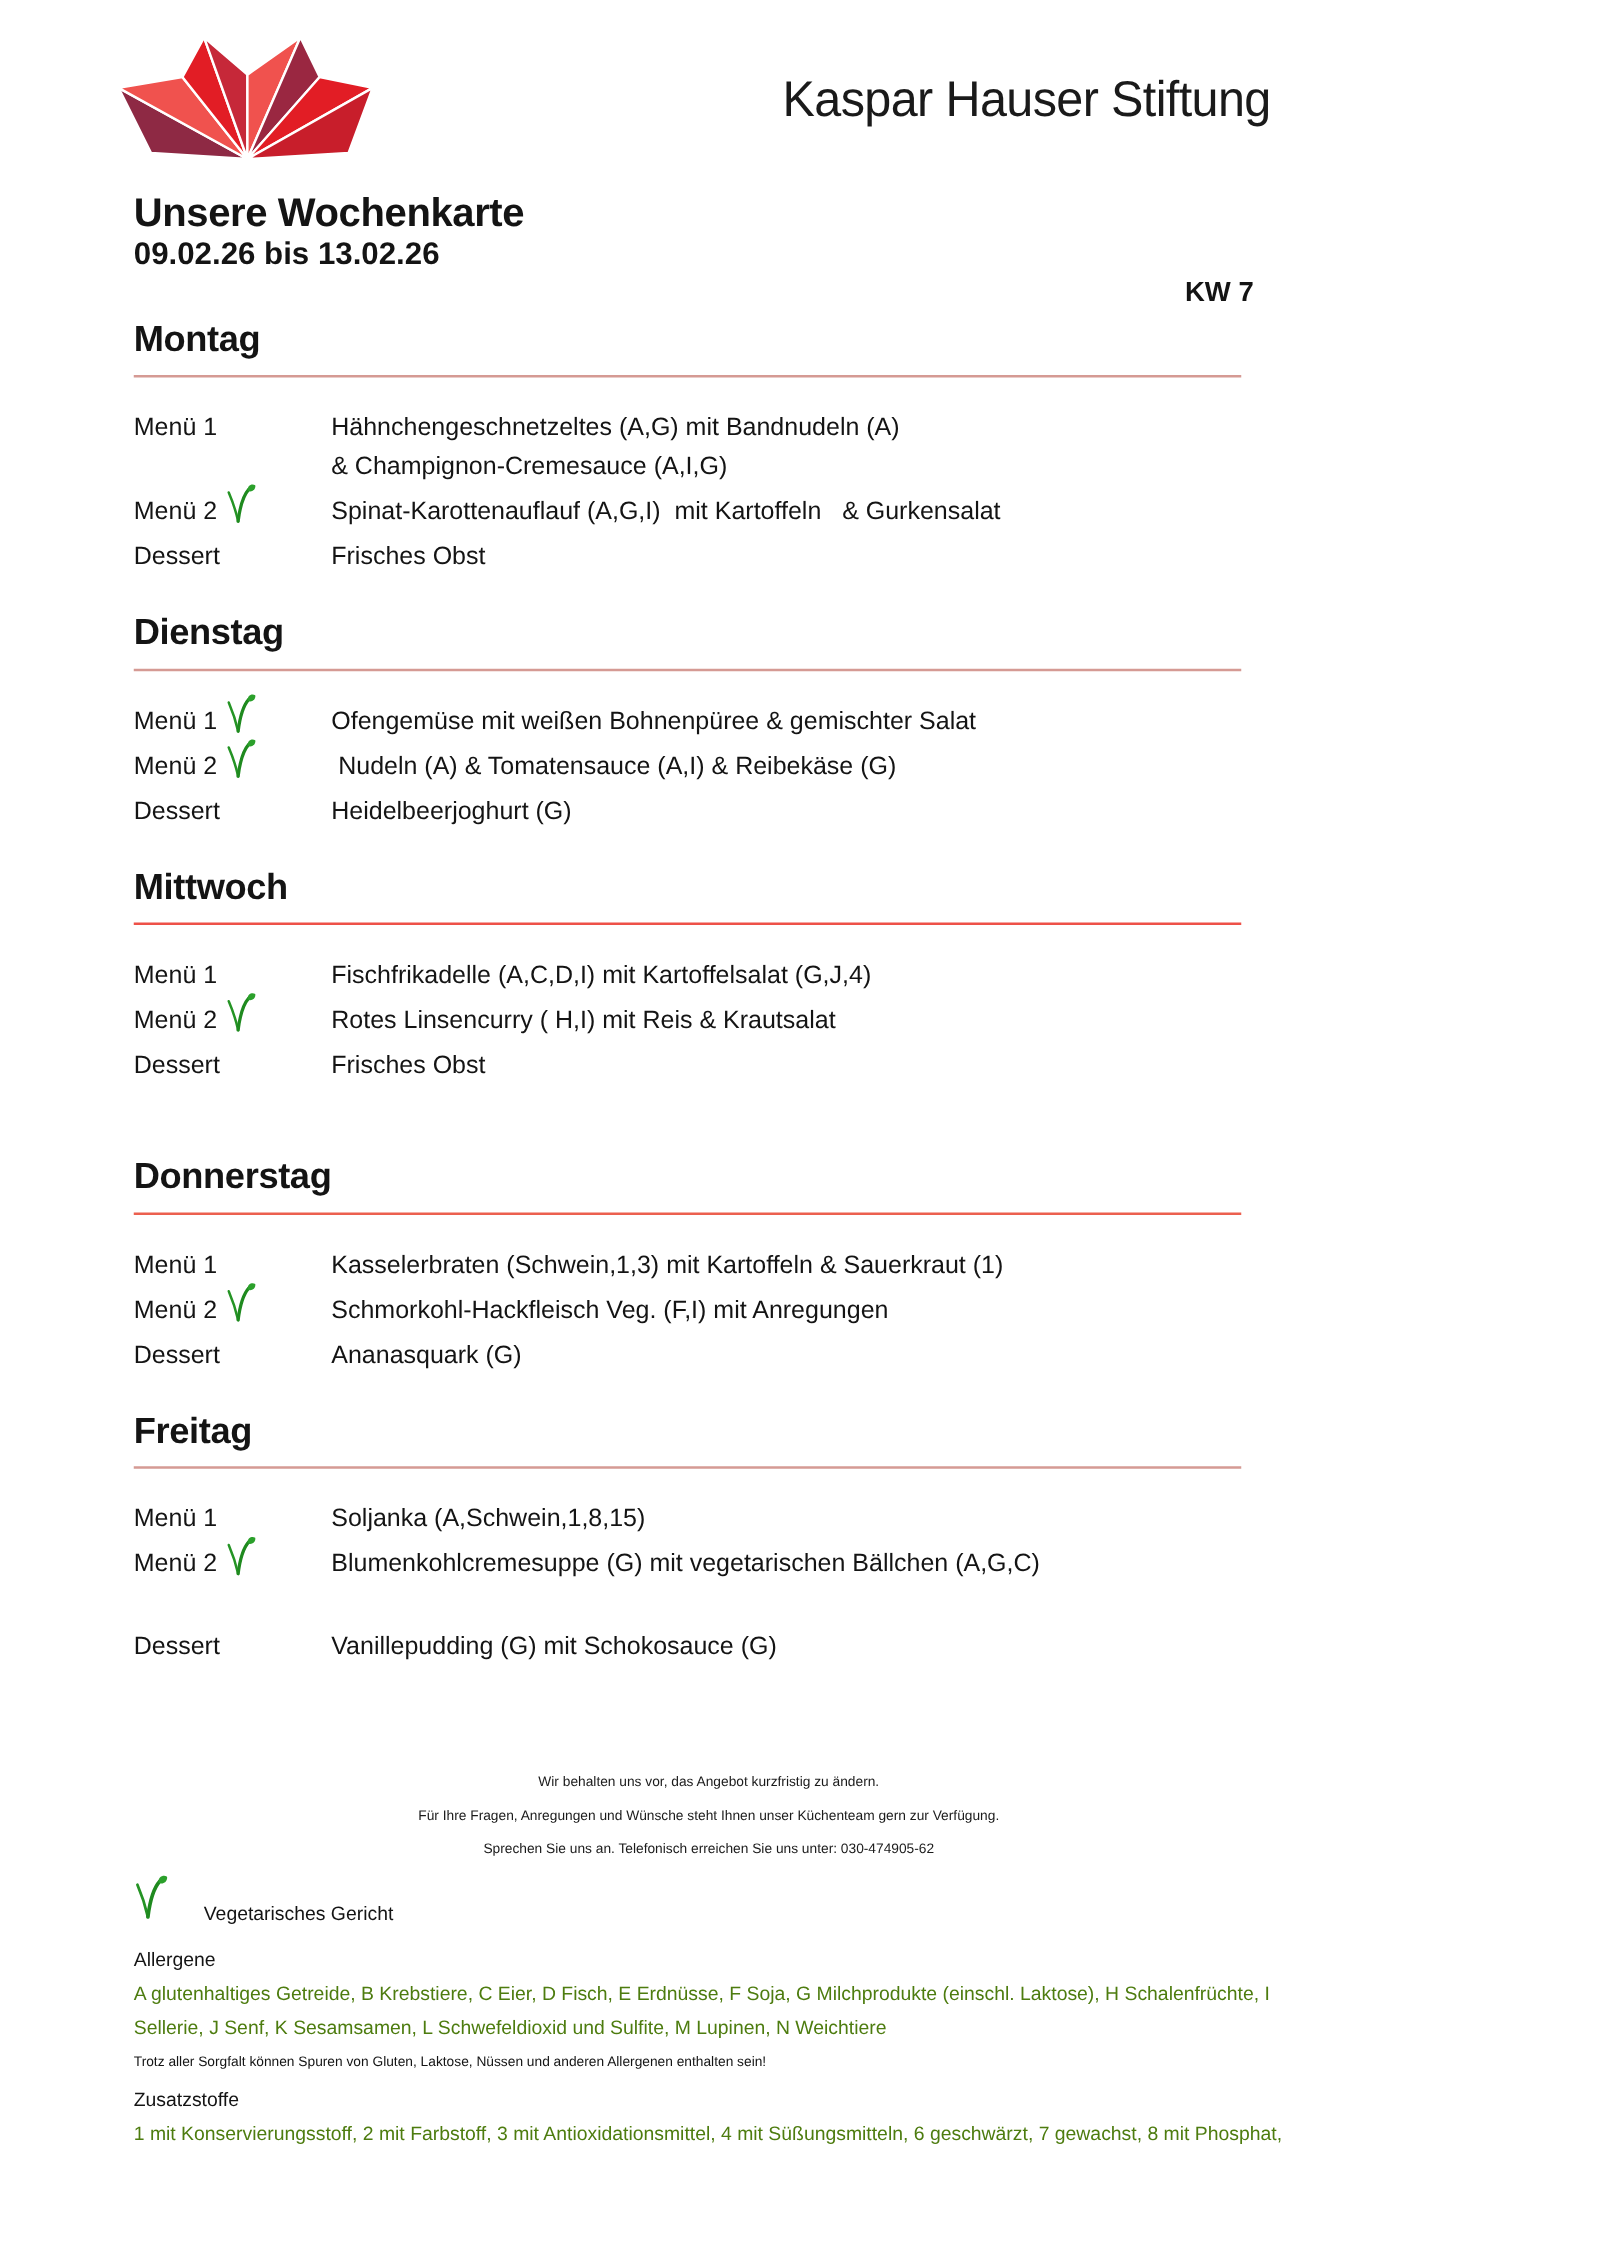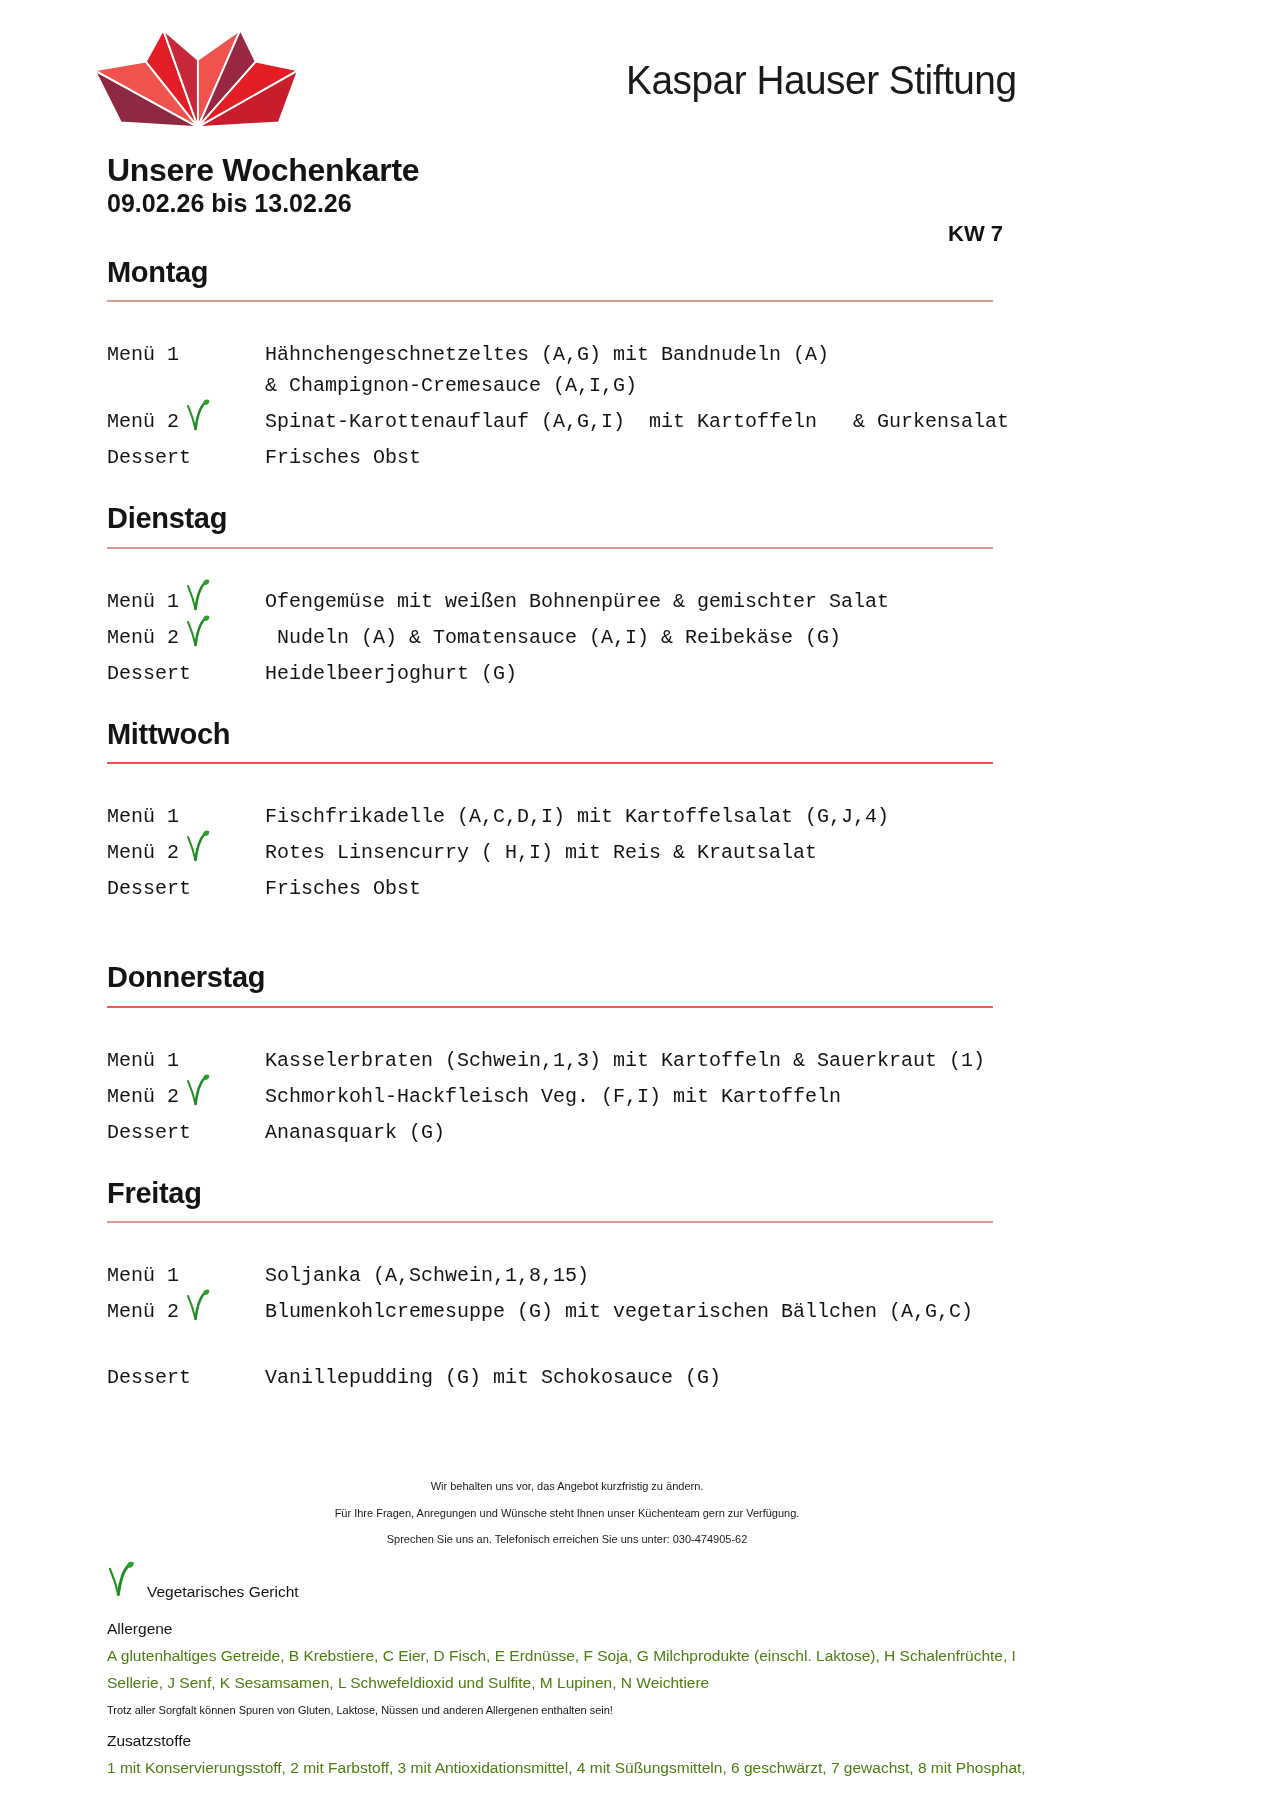--- a/index.html
+++ b/index.html
@@ -25,35 +25,35 @@
 
   
   #days{margin-top:8px;}
   .day{margin-top:30px;}
   .day:first-child{margin-top:10px;}
   .day:nth-child(4){margin-top:58px;}
   .day-heading{
     width:886px;font-size:29px;font-weight:700;letter-spacing:-0.3px;
     line-height:1.05;padding-bottom:13px;border-bottom:2.5px solid #d59a94;
   }
-  .day-rows{margin-top:37px;font-family:Liberation Mono, monospace;}
+  .day-rows{margin-top:25px;}
   .menu-row{display:flex;align-items:flex-start;margin-bottom:5px;}
   .menu-row.gap-before{margin-top:35px;}
   .row-label{
     width:158px;flex:0 0 158px;font-size:20px;line-height:31px;
     display:flex;align-items:flex-start;
   }
   .row-label .veg-svg{margin-left:5px;margin-top:-7px;}
   .row-text{font-size:20px;line-height:31px;white-space:pre-wrap;}
   .dish-line{min-height:31px;}
 
   
   .notes{width:920px;margin-top:80px;text-align:center;font-size:11px;line-height:26.5px;color:#1a1a1a;}
 
-  .legend{display:flex;align-items:flex-end;margin-top:12px;margin-left:-2px;height:38px;}
+  .legend{display:flex;align-items:flex-end;margin-top:12px;margin-left:-2px;height:38px;gap:16px;}
   .legend-label{font-size:15.5px;margin-left:12px;padding-bottom:2px;}
 
   .fine{font-size:15.5px;line-height:27px;color:#4d7c0f;}
   .allergens{margin-top:12px;}
   .section-title{font-size:15.5px;line-height:27px;}
   .warning{font-size:11px;line-height:29px;}
   .additives{margin-top:2px;}
 </style>
 </head>
 <body>
@@ -200,21 +200,21 @@
   <div class="menu-row">
     <div class="row-label">
       <span class="row-label-text">Menü 2</span>
 
   <svg class="veg-svg" width="26" height="34" viewBox="0 0 26 34" aria-hidden="true">
     <path d="M4,7 C7,14 9.5,21 11.5,30" fill="none" stroke="#259425" stroke-width="2" stroke-linecap="round"></path>
     <path d="M11.5,30 C13,18 16,9 20,4.5" fill="none" stroke="#1f8a1f" stroke-width="2.6" stroke-linecap="round"></path>
     <path d="M19.2,5.6 C18.4,1.6 22.4,-0.6 25.2,1.2 C25.8,4.8 22.2,7.2 19.2,5.6 Z" fill="#2ba02b"></path>
   </svg>
 </div>
-    <div class="row-text"><div class="dish-line">Schmorkohl-Hackfleisch Veg. (F,I) mit Kartoffeln</div></div>
+    <div class="row-text"><div class="dish-line">Schmorkohl-Hackfleisch Veg. (F,I) mit Anregungen</div></div>
   </div>
 
   <div class="menu-row">
     <div class="row-label">
       <span class="row-label-text">Dessert</span>
     </div>
     <div class="row-text"><div class="dish-line">Ananasquark (G)</div></div>
   </div>
 </div>
   </section>

